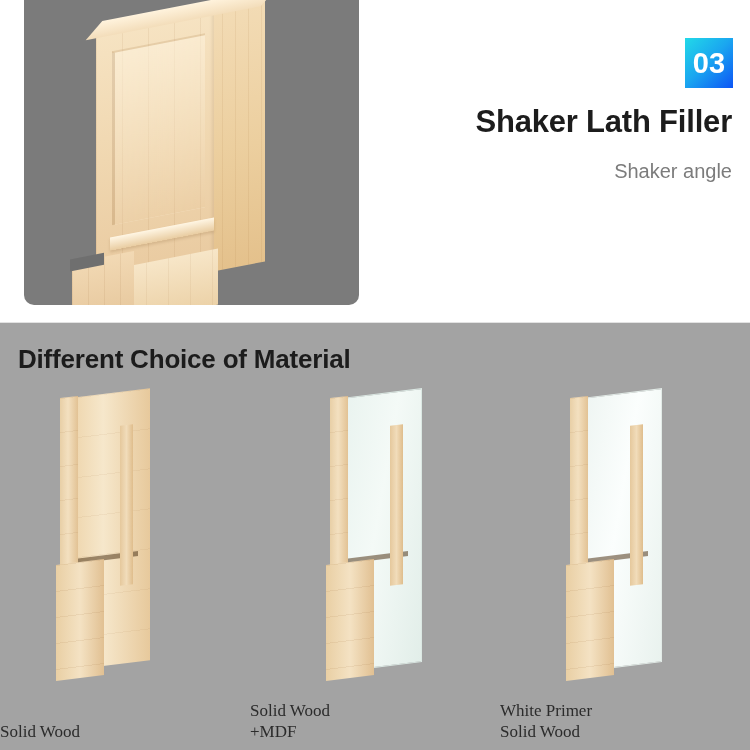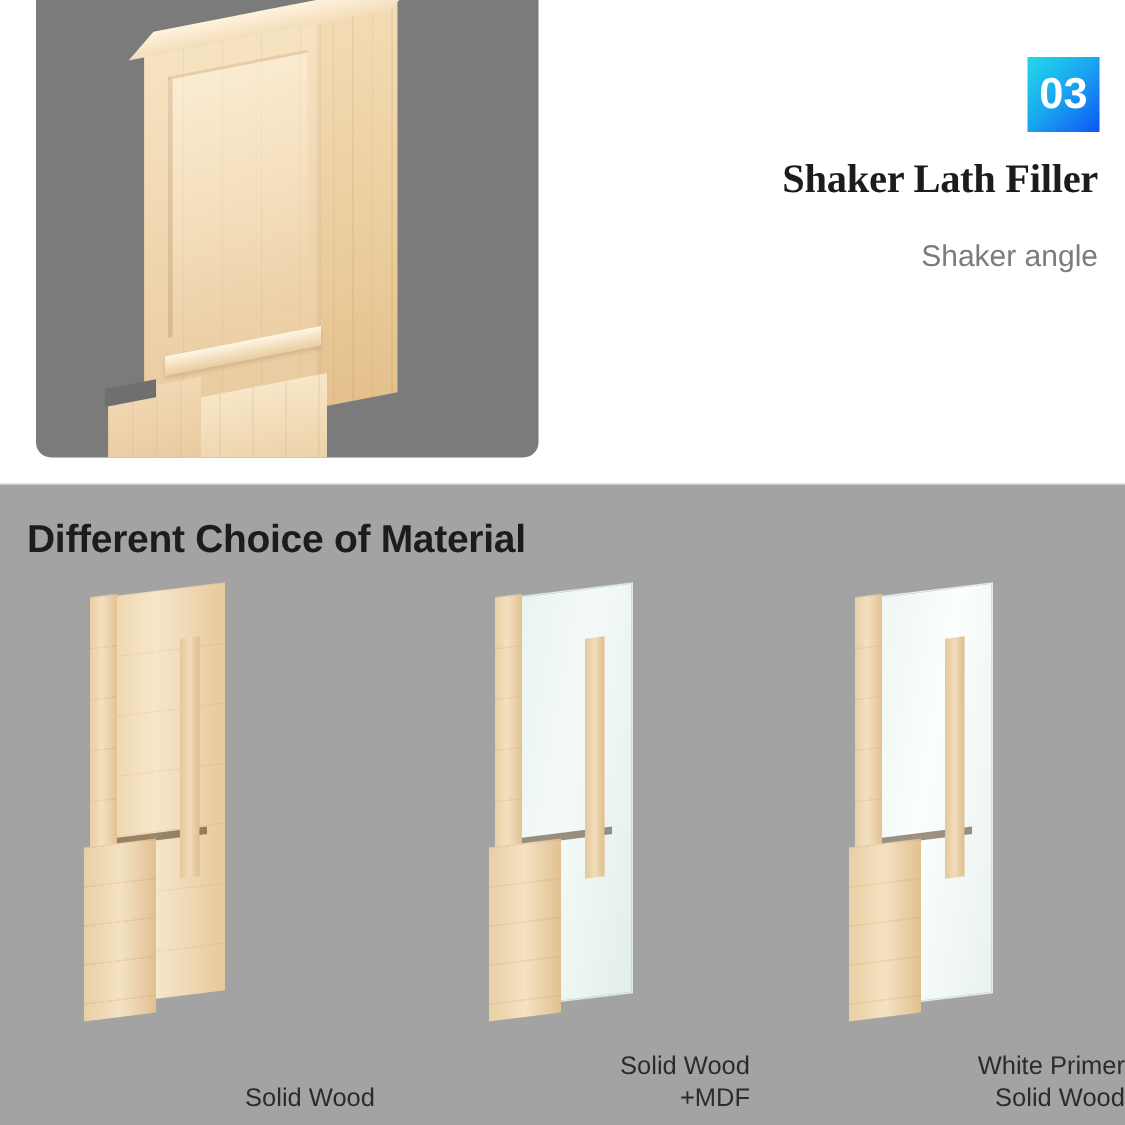--- a/index.html
+++ b/index.html
@@ -159,26 +159,25 @@
     line-height: 50px;
     text-align: center;
     letter-spacing: 0px;
   }
   .hero-title {
     position: absolute;
     right: 18px;
     top: 104px;
     width: 420px;
     text-align: right;
-    font-size: 27px;
+    font-size: 31px;
     font-weight: bold;
     color: #1c1c1c;
     letter-spacing: -0.2px;
     white-space: nowrap;
-    font-family: Liberation Serif, serif;
   }
   .hero-subtitle {
     position: absolute;
     right: 18px;
     top: 160px;
     width: 420px;
     text-align: right;
     font-size: 20px;
     font-weight: normal;
     color: #7c7c7c;
@@ -230,25 +229,26 @@
     left: 0;
     top: 0;
     width: 100%;
     height: 300px;
   }
   .sample-caption {
     position: absolute;
     left: 0;
     bottom: 8px;
     width: 100%;
-    text-align: right;
+    text-align: left;
     font-size: 17px;
     line-height: 21px;
     color: #2b2b2b;
     white-space: pre-line;
+    font-family: Liberation Serif, serif;
   }
 
   
   .s-door {
     position: absolute;
     top: 8px;
     width: 120px;
     height: 285px;
   }
   

